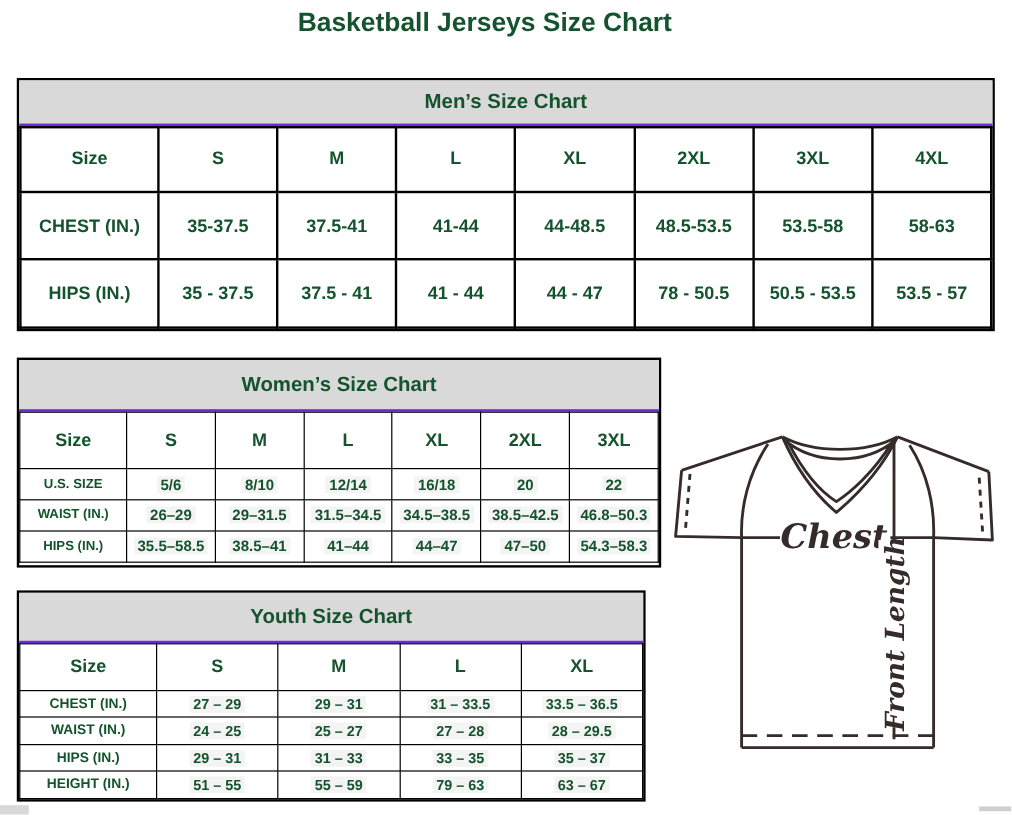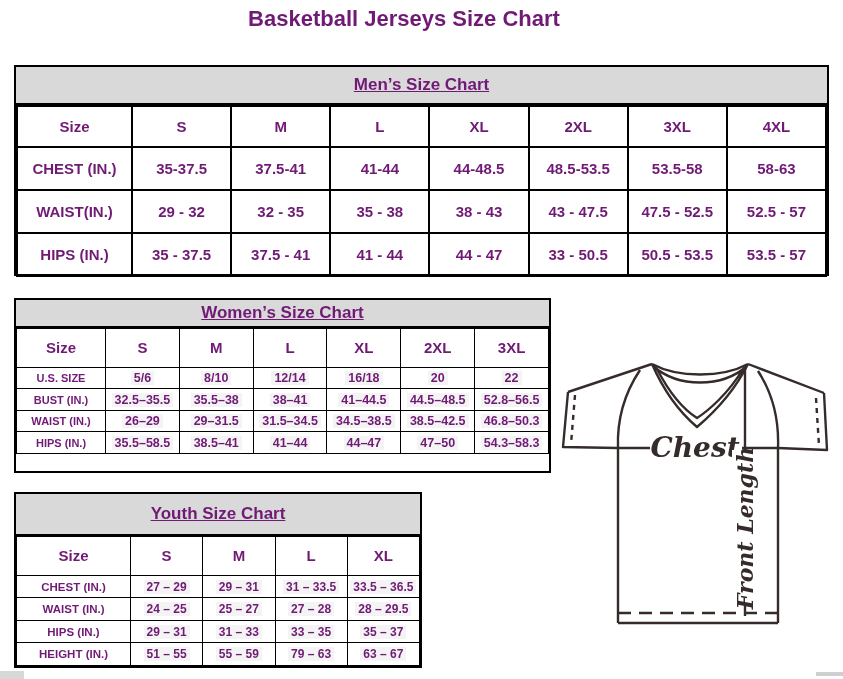--- a/index.html
+++ b/index.html
@@ -1,47 +1,47 @@
 <!DOCTYPE html>
 <html><head>
 <meta charset="utf-8">
 <style>
   html,body{margin:0;padding:0;background:#fff;}
   .page{position:relative;width:843px;height:679px;background:#ffffff;overflow:hidden;
-        font-family:"Liberation Sans",sans-serif;color:#701a75;}
+        font-family:"Liberation Sans",sans-serif;color:#14532d;}
   .title{position:absolute;top:6px;left:0;width:808px;text-align:center;
          font-size:22px;font-weight:bold;}
   .tbl{position:absolute;border:2px solid #000;background:#fff;box-sizing:border-box;}
-  .band{background:#d9d9d9;border-bottom:2px solid #000000;display:flex;align-items:center;
-        justify-content:center;font-weight:bold;box-sizing:border-box;text-decoration:underline;}
+  .band{background:#d9d9d9;border-bottom:2px solid #6d28d9;display:flex;align-items:center;
+        justify-content:center;font-weight:bold;box-sizing:border-box;}
   table{border-collapse:collapse;table-layout:fixed;width:100%;}
   td{text-align:center;font-weight:bold;padding:0;overflow:hidden;}
 
   
   .mens{left:14px;top:65px;width:815px;height:211px;}
   .mens .band{height:38px;font-size:17px;}
   .mens table{height:169px;}
   .mens td{border:2px solid #000;font-size:15px;}
   .mens tr.hdr{height:41px;}
   .mens tr{height:43px;}
   .mens col.c0{width:115px;}
 
   
   .womens{left:14px;top:298px;width:537px;height:175px;}
-  .womens .band{height:28px;font-size:17px;}
+  .womens .band{height:43px;font-size:17px;}
   .womens table{height:126px;}
   .womens td{border:1px solid #000;font-size:12.5px;}
   .womens tr.hdr{height:38px;}
   .womens tr{height:21px;}
   .womens tr.hdr td{font-size:15px;}
   .womens td.lbl{font-size:11px;margin-top:36px;}
   .womens col.c0{width:89px;}
 
   
-  .youth{left:14px;top:492px;width:408px;height:176px;}
+  .youth{left:14px;top:492px;width:524px;height:176px;}
   .youth .band{height:42px;font-size:17px;}
   .youth table{height:130px;}
   .youth td{border:1px solid #000;font-size:12px;}
   .youth tr.hdr{height:38px;}
   .youth tr{height:22px;}
   .youth tr.hdr td{font-size:15px;}
   .youth td.lbl{font-size:11.5px;}
   .youth col.c0{width:114px;}
 
   .v{background:#f4f4f4;padding:0 3px;}
@@ -84,36 +84,26 @@
         <td class="lbl">CHEST (IN.)</td>
         <td>35-37.5</td>
         <td>37.5-41</td>
         <td>41-44</td>
         <td>44-48.5</td>
         <td>48.5-53.5</td>
         <td>53.5-58</td>
         <td>58-63</td>
       </tr>
       <tr>
-        <td class="lbl">WAIST(IN.)</td>
-        <td>29 - 32</td>
-        <td>32 - 35</td>
-        <td>35 - 38</td>
-        <td>38 - 43</td>
-        <td>43 - 47.5</td>
-        <td>47.5 - 52.5</td>
-        <td>52.5 - 57</td>
-      </tr>
-      <tr>
         <td class="lbl">HIPS (IN.)</td>
         <td>35 - 37.5</td>
         <td>37.5 - 41</td>
         <td>41 - 44</td>
         <td>44 - 47</td>
-        <td>33 - 50.5</td>
+        <td>78 - 50.5</td>
         <td>50.5 - 53.5</td>
         <td>53.5 - 57</td>
       </tr>
     </tbody>
       </table>
   </div>
 
   <div class="tbl womens">
     <div class="band">Women’s Size Chart</div>
     <table>
@@ -139,29 +129,20 @@
       <tr>
         <td class="lbl">U.S. SIZE</td>
         <td><span class="v">5/6</span></td>
         <td><span class="v">8/10</span></td>
         <td><span class="v">12/14</span></td>
         <td><span class="v">16/18</span></td>
         <td><span class="v">20</span></td>
         <td><span class="v">22</span></td>
       </tr>
       <tr>
-        <td class="lbl">BUST (IN.)</td>
-        <td><span class="v">32.5–35.5</span></td>
-        <td><span class="v">35.5–38</span></td>
-        <td><span class="v">38–41</span></td>
-        <td><span class="v">41–44.5</span></td>
-        <td><span class="v">44.5–48.5</span></td>
-        <td><span class="v">52.8–56.5</span></td>
-      </tr>
-      <tr>
         <td class="lbl">WAIST (IN.)</td>
         <td><span class="v">26–29</span></td>
         <td><span class="v">29–31.5</span></td>
         <td><span class="v">31.5–34.5</span></td>
         <td><span class="v">34.5–38.5</span></td>
         <td><span class="v">38.5–42.5</span></td>
         <td><span class="v">46.8–50.3</span></td>
       </tr>
       <tr>
         <td class="lbl">HIPS (IN.)</td>

